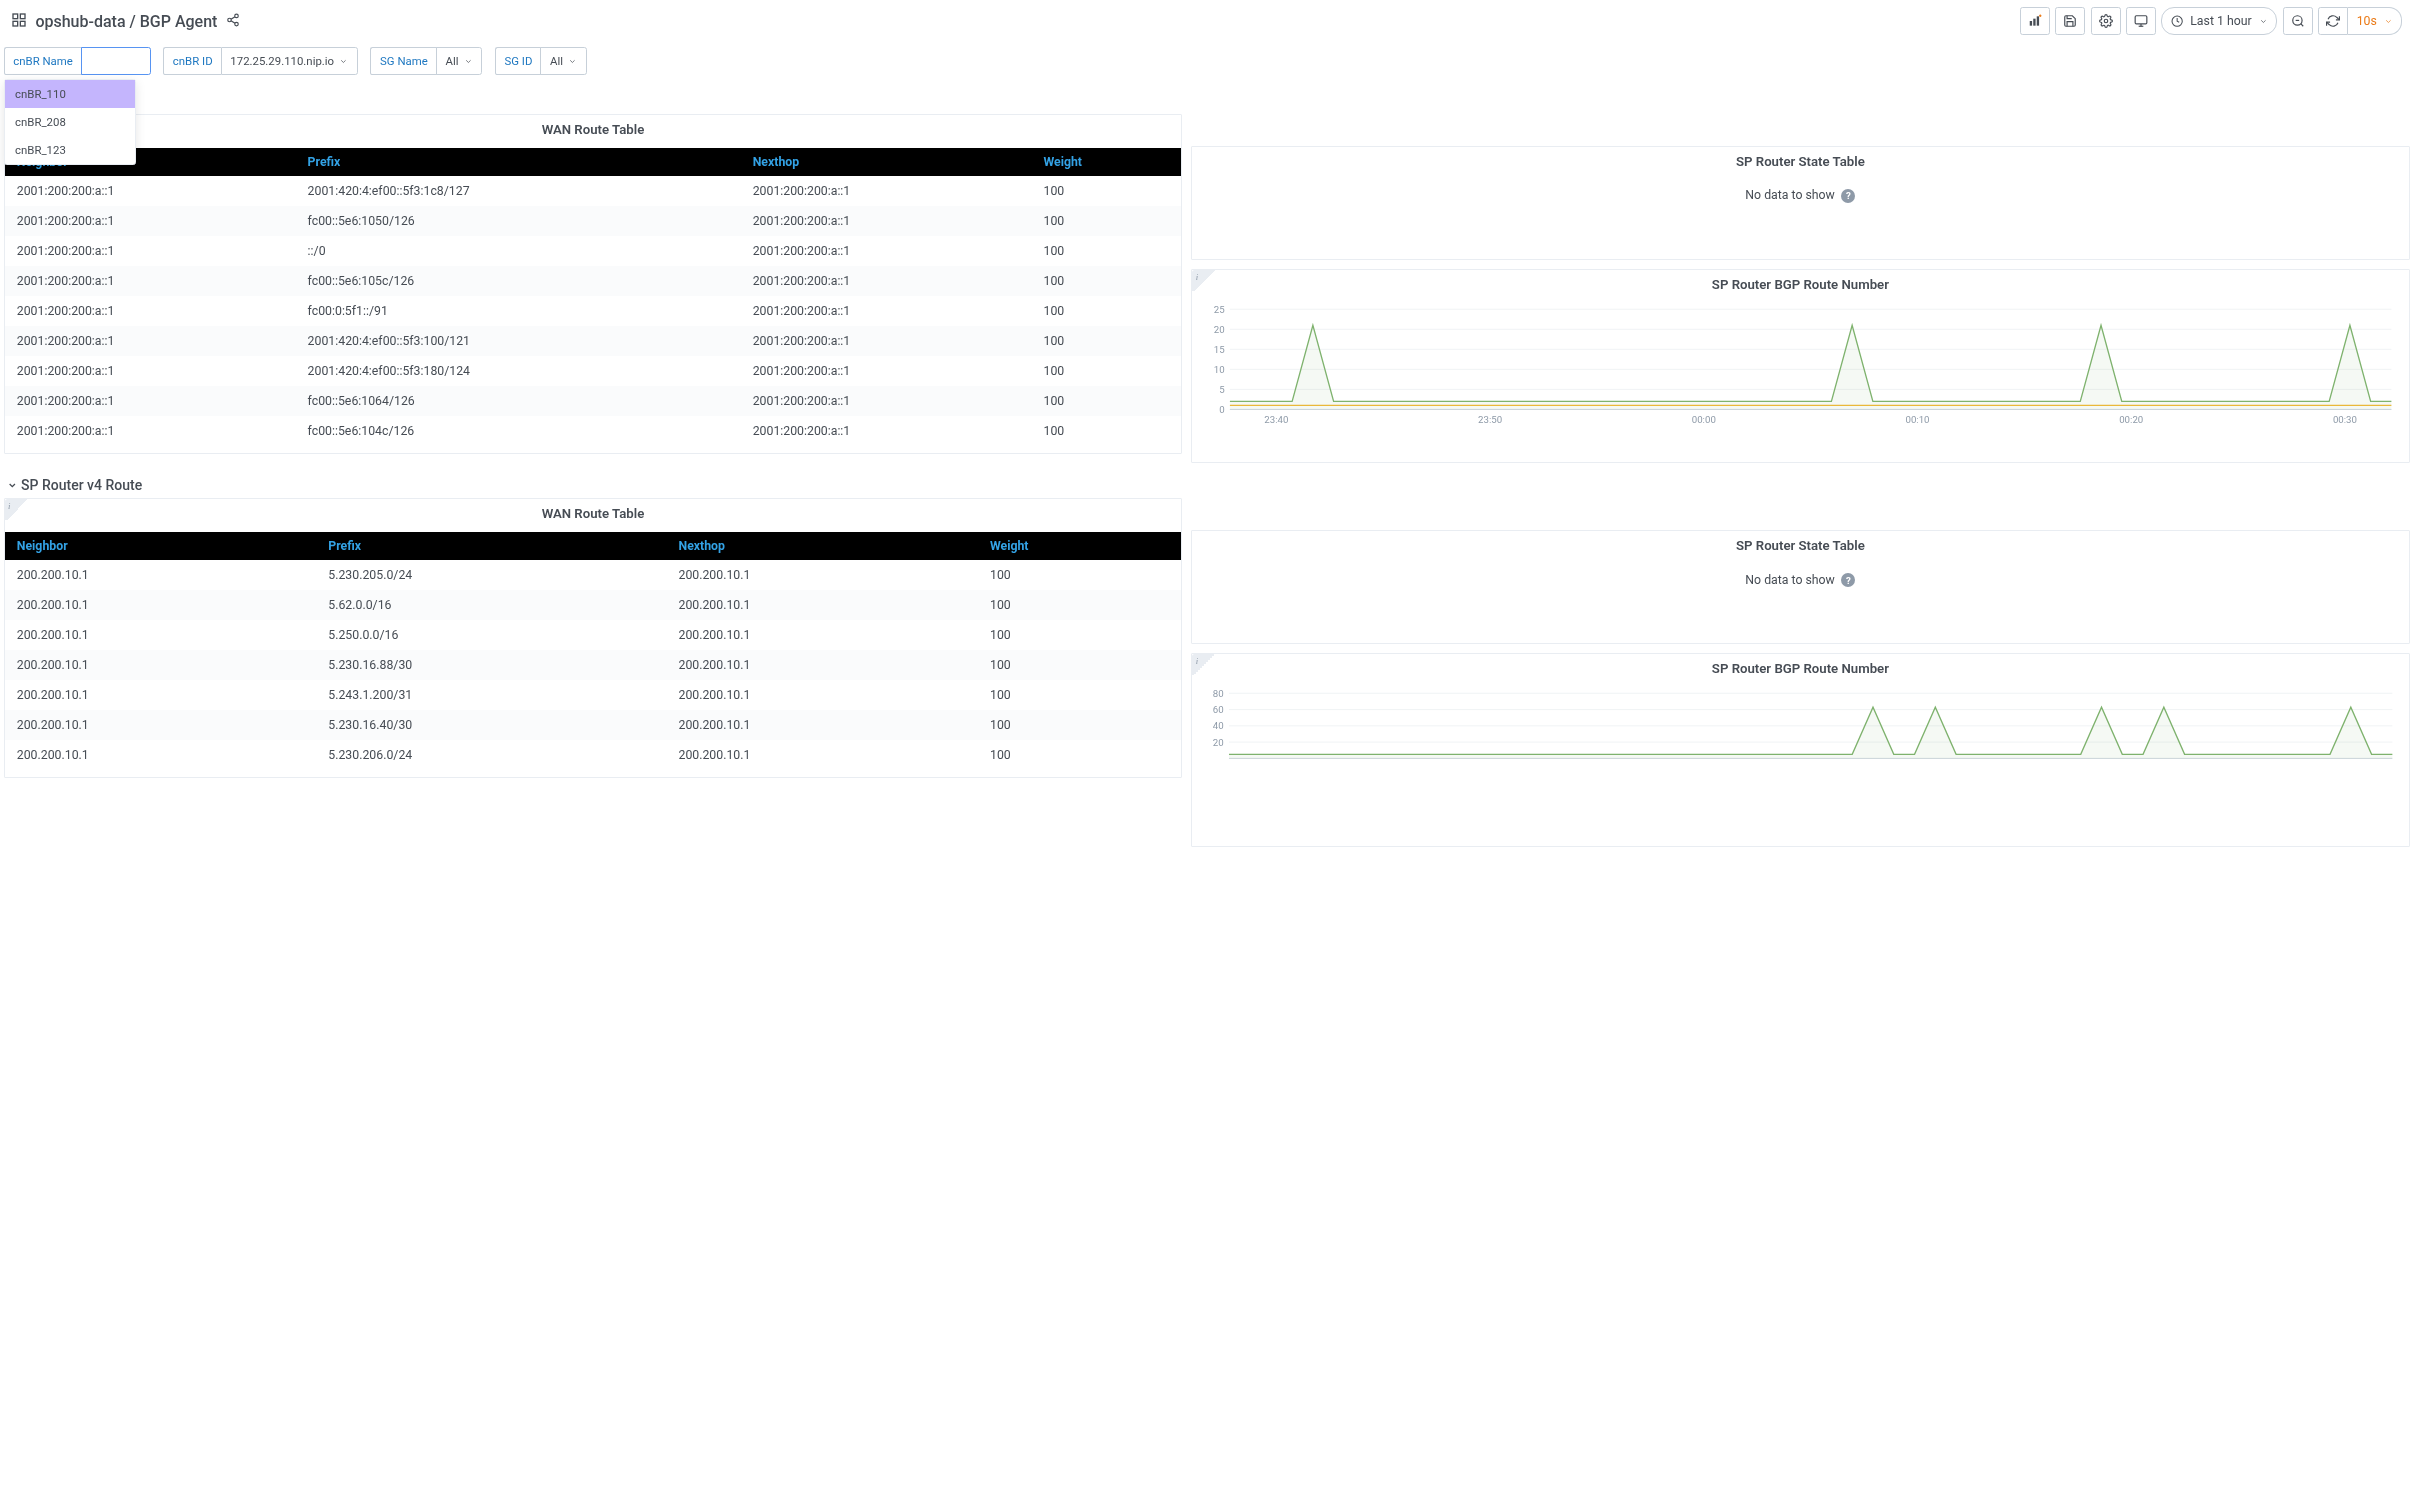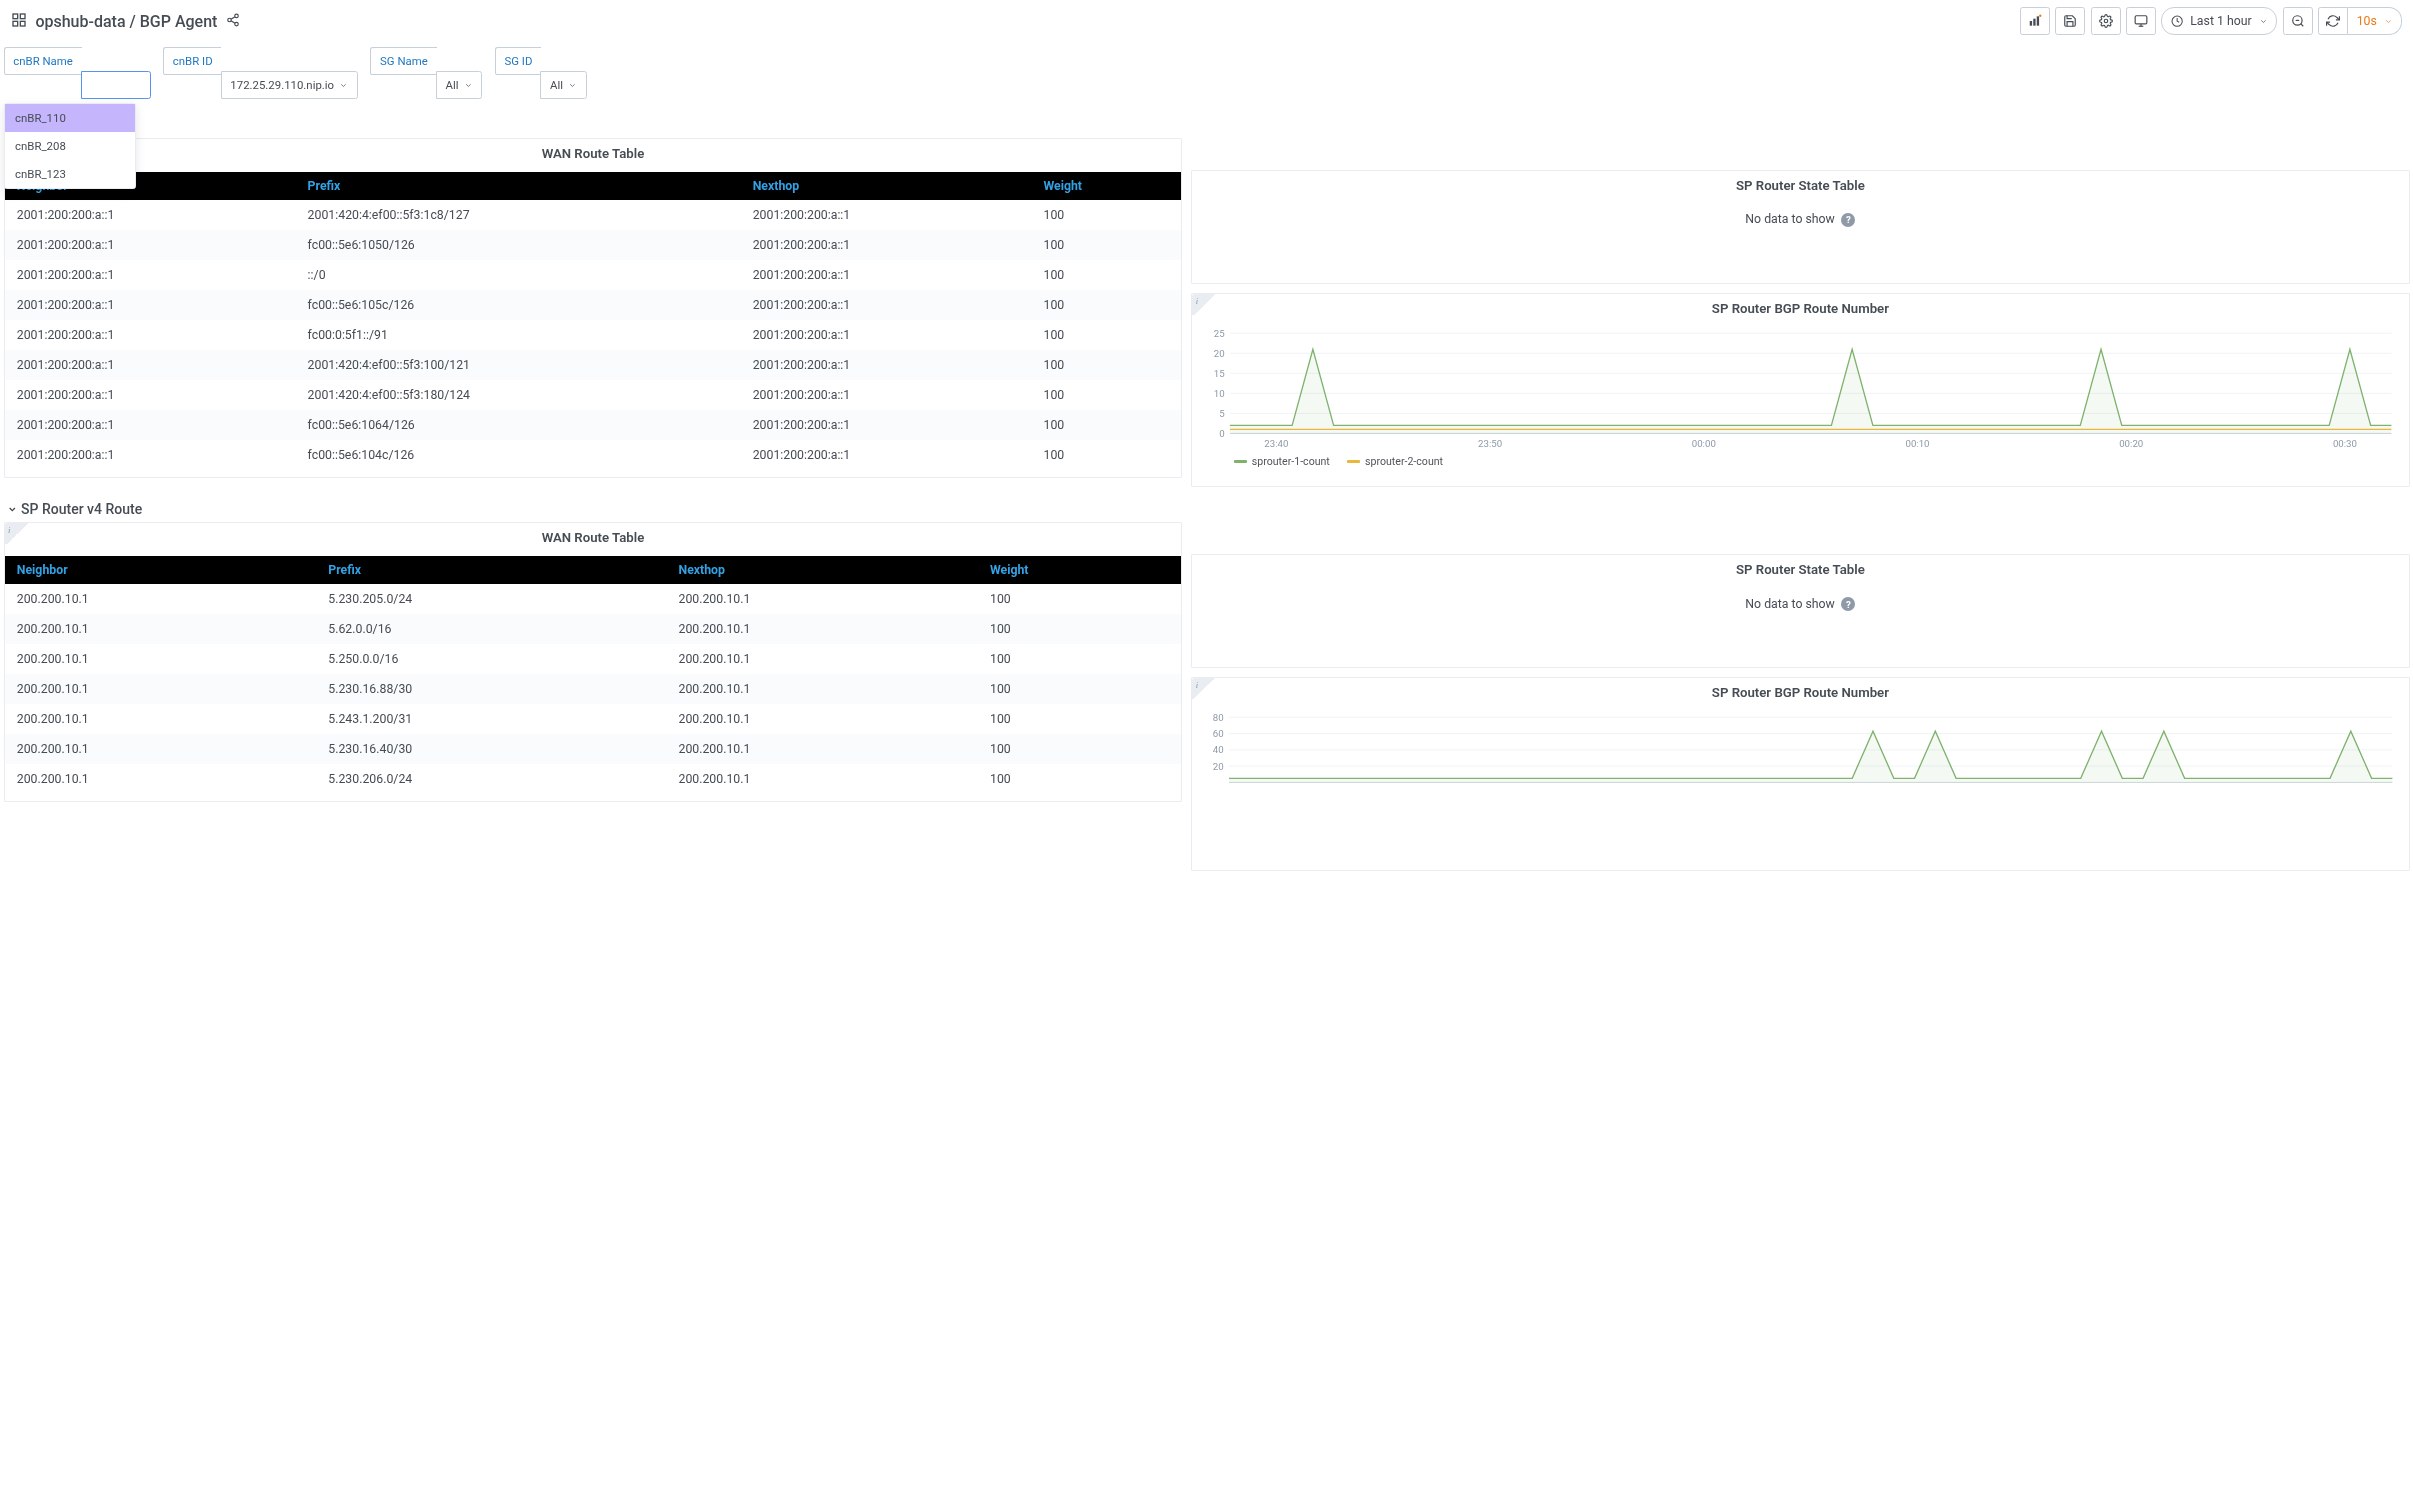--- a/index.html
+++ b/index.html
@@ -18,21 +18,21 @@
 .refresh-group .icon-btn { border-top-right-radius: 0; border-bottom-right-radius: 0; }
 .refresh-group .refresh-rate { border-top-left-radius: 0; border-bottom-left-radius: 0; border-left: none; }
 .chevron-down { width: 8.8px; height: 8.8px; }
 
 .var-row { display: flex; align-items: center; gap: 12.3px; padding: 5.3px 3.5px 12.3px; flex-wrap: wrap; }
 .var-group { display: inline-flex; align-items: stretch; }
 .var-label { display: inline-flex; align-items: center; padding: 0 8.8px; height: 28px; border: 0.9px solid #c7d0d9; border-radius: 2.6px; color: #1f78c1; font-size: 11.4px; background: #fff; }
 .var-input, .var-select { display: inline-flex; align-items: center; height: 28px; padding: 0 8.8px; border: 0.9px solid #c7d0d9; border-radius: 2.6px; background: #fff; color: #464c54; font-size: 11.4px; cursor: pointer; gap: 5.3px; }
 .var-input.empty { width: 70px; border-color: #5794f2; }
 .var-input-pair .var-label { border-right: none; border-top-right-radius: 0; border-bottom-right-radius: 0; }
-.var-input-pair .var-input, .var-input-pair .var-select { border-top-left-radius: 0; border-bottom-left-radius: 0; margin-left: -0.9px; margin-top: 24px; }
+.var-input-pair .var-input, .var-input-pair .var-select { border-top-left-radius: 0; border-bottom-left-radius: 0; margin-left: -0.9px; }
 
 .dropdown-wrap { position: relative; }
 .dropdown-menu { position: absolute; top: 100%; left: 0; width: 132px; background: #fff; border: 0.9px solid #e9edf2; border-radius: 2.6px; box-shadow: 0 3.5px 10.6px rgba(0,0,0,0.1); z-index: 10; margin-top: 3.5px; }
 .dropdown-item { padding: 7px 10.6px; font-size: 11.4px; cursor: pointer; color: #464c54; }
 .dropdown-item.active { background: #c4b5fd; }
 
 .section-header { display: flex; align-items: center; gap: 3.5px; padding: 5.3px 7px; cursor: pointer; }
 .section-header svg { width: 10.6px; height: 10.6px; }
 .section-title { font-size: 14px; font-weight: 500; color: #464c54; }
 
@@ -310,30 +310,20 @@
             <text x="330.12800000000004" y="136" text-anchor="middle" font-size="11" fill="#8e9aa8">23:50</text>
             <text x="573.3760000000001" y="136" text-anchor="middle" font-size="11" fill="#8e9aa8">00:00</text>
             <text x="816.6239999999999" y="136" text-anchor="middle" font-size="11" fill="#8e9aa8">00:10</text>
             <text x="1059.8720000000003" y="136" text-anchor="middle" font-size="11" fill="#8e9aa8">00:20</text>
             <text x="1303.1200000000001" y="136" text-anchor="middle" font-size="11" fill="#8e9aa8">00:30</text>
             <line x1="34" x2="1356" y1="120" y2="120" stroke="#c7d0d9"></line>
             <path d="M34 110.88000000000001 L104.82142857142857 110.88000000000001 L128.42857142857142 24.240000000000002 L152.03571428571428 110.88000000000001 L175.64285714285714 110.88000000000001 L718.6071428571429 110.88000000000001 L742.2142857142857 24.240000000000002 L765.8214285714287 110.88000000000001 L789.4285714285713 110.88000000000001 L1001.8928571428571 110.88000000000001 L1025.5 24.240000000000002 L1049.107142857143 110.88000000000001 L1072.7142857142858 110.88000000000001 L1285.1785714285713 110.88000000000001 L1308.7857142857142 24.240000000000002 L1332.392857142857 110.88000000000001 L1356 110.88000000000001 L 1356 120 L 34 120 Z" fill="#7eb26d" fill-opacity="0.08" stroke="none"></path>
             <path d="M34 110.88000000000001 L104.82142857142857 110.88000000000001 L128.42857142857142 24.240000000000002 L152.03571428571428 110.88000000000001 L175.64285714285714 110.88000000000001 L718.6071428571429 110.88000000000001 L742.2142857142857 24.240000000000002 L765.8214285714287 110.88000000000001 L789.4285714285713 110.88000000000001 L1001.8928571428571 110.88000000000001 L1025.5 24.240000000000002 L1049.107142857143 110.88000000000001 L1072.7142857142858 110.88000000000001 L1285.1785714285713 110.88000000000001 L1308.7857142857142 24.240000000000002 L1332.392857142857 110.88000000000001 L1356 110.88000000000001 " fill="none" stroke="#7eb26d" stroke-width="1.5"></path>
             <path d="M34 115.44 L1356 115.44 " fill="none" stroke="#eab839" stroke-width="1.5"></path>
           </svg>
-        <div class="legend">
-          <span class="legend-item">
-              <span class="legend-swatch" style="background:#7eb26d"></span>
-              <span>sprouter-1-count</span>
-            </span>
-          <span class="legend-item">
-              <span class="legend-swatch" style="background:#eab839"></span>
-              <span>sprouter-2-count</span>
-            </span>
-        </div>
       </div>
     </div>
   </div>
 </div>
 
 <div class="section-header">
   <svg viewBox="0 0 24 24" fill="none" stroke="#464c54" stroke-width="3">
       <polyline points="6 9 12 15 18 9"></polyline>
     </svg>
   <span class="section-title">SP Router v4 Route</span>

